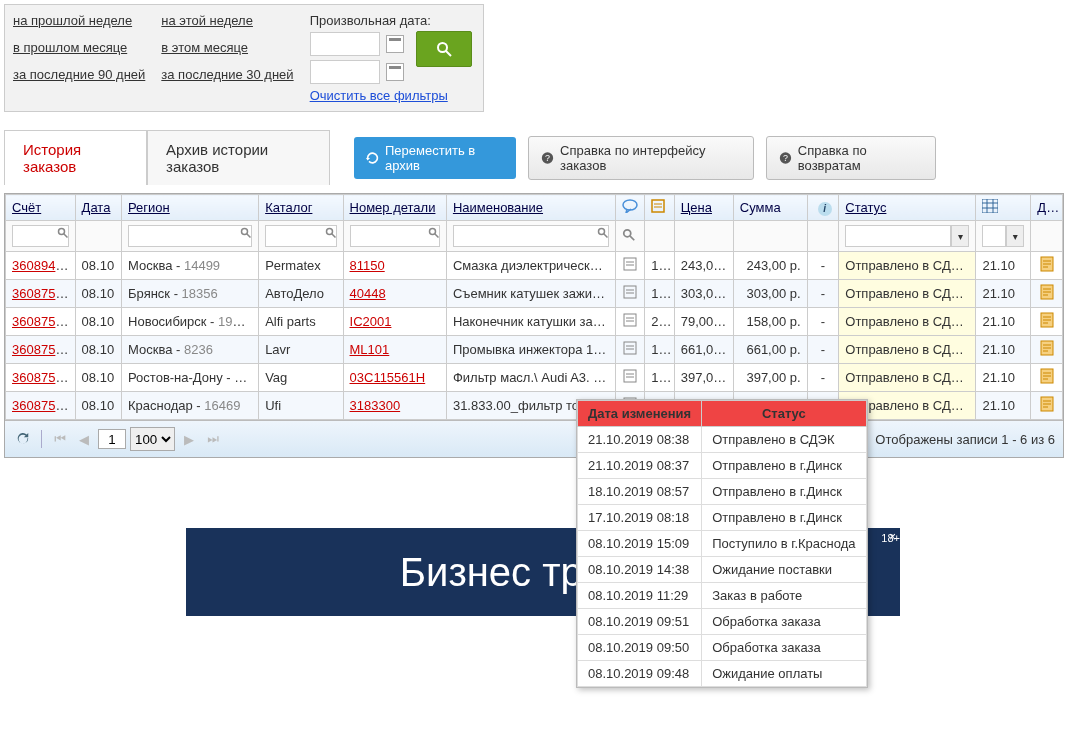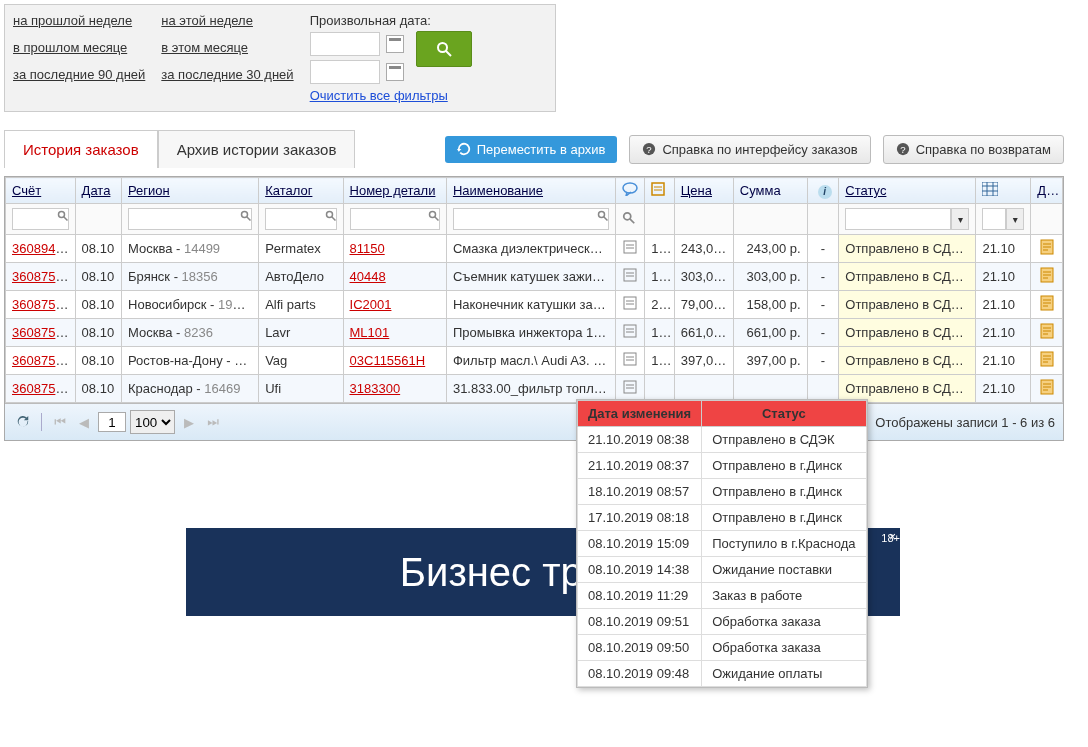--- a/index.html
+++ b/index.html
@@ -1,36 +1,36 @@
 <!DOCTYPE html>
 <html><head>
 <meta charset="utf-8">
 <style>
   * { box-sizing: border-box; margin: 0; padding: 0; }
   body { font-family: Arial, sans-serif; font-size: 13px; color: #333; background: #fff; }
 
-  .filter-panel { background: #f2f2f2; border: 1px solid #ccc; padding: 8px; display: flex; align-items: flex-start; width: 552px; margin: 4px 0 0 4px; }
+  .filter-panel { background: #f2f2f2; border: 1px solid #ccc; padding: 8px; display: flex; align-items: flex-start; width: 480px; margin: 4px 0 0 4px; }
   .filter-col { display: flex; flex-direction: column; gap: 12px; margin-right: 16px; }
   .filter-link { color: #333; text-decoration: underline; cursor: pointer; font-size: 13px; white-space: nowrap; }
   .filter-right { display: flex; flex-direction: column; align-items: flex-start; gap: 4px; position: relative; }
   .filter-right .row { display: flex; align-items: center; gap: 6px; }
   .date-input { width: 70px; height: 24px; border: 1px solid #ccc; padding: 0 4px; }
   .cal-icon { width: 18px; height: 18px; display: inline-block; background: #fff; border: 1px solid #aaa; position: relative; }
   .cal-icon::before { content: ""; position: absolute; top:2px; left:2px; right:2px; height:3px; background:#888; }
   .search-btn { background: #6aa41f; border: 1px solid #5a8c1a; width: 56px; height: 36px; display:flex; align-items:center; justify-content:center; border-radius:2px; cursor:pointer; }
   .search-btn svg { width:16px; height:16px; fill:#fff; }
   .chev { font-size: 24px; color: #333; cursor:pointer; margin-left:4px; align-self:center;}
   .clear-link { color: #1d4ed8; text-decoration: underline; font-size:13px; cursor:pointer; }
 
-  .tab-row { display:flex; align-items:center; gap:12px; margin: 18px 4px 0 4px; width: 1060px; }
+  .tab-row { display:flex; align-items:center; gap:12px; margin: 18px 4px 0 4px; width: 932px; }
   .tabs { display:flex; }
   .tab { border:1px solid #ccc; border-bottom:none; padding: 10px 18px; background:#f7f7f7; cursor:pointer; font-size:15px; }
   .tab.active { background:#fff; color:#c00; }
   .spacer { flex:1; }
-  .archive-btn { background:#3498db; color:#fff; border-radius:3px; padding:6px 12px; display:flex; align-items:flex-start; gap:6px; font-size:13px; cursor:pointer; }
+  .archive-btn { background:#3498db; color:#fff; border-radius:3px; padding:6px 12px; display:flex; align-items:center; gap:6px; font-size:13px; cursor:pointer; }
   .gray-btn { background:linear-gradient(#fafafa,#e8e8e8); border:1px solid #bbb; border-radius:3px; padding:6px 12px; display:flex; align-items:center; gap:6px; font-size:13px; cursor:pointer; }
   .ref-icon { width:14px; height:14px; }
 
   .grid-wrap { margin: 8px 4px 0 4px; border:1px solid #aaa; width: 1060px; background:#fff; }
   table.grid { width:100%; border-collapse:collapse; table-layout:fixed; }
   table.grid th, table.grid td { border:1px solid #ccc; padding:4px 6px; font-size:13px; white-space:nowrap; overflow:hidden; text-overflow:ellipsis; }
   table.grid th { background:linear-gradient(#f4f9ff,#e3eef9); color:#004; text-align:left; font-weight:normal; }
   table.grid th .hdr { text-decoration:underline; cursor:pointer; }
   .filter-row td { background:#fafafa; padding:3px; }
   .filter-row input { width:100%; height:22px; border:1px solid #ccc; padding:0 18px 0 4px; font-size:12px; }

